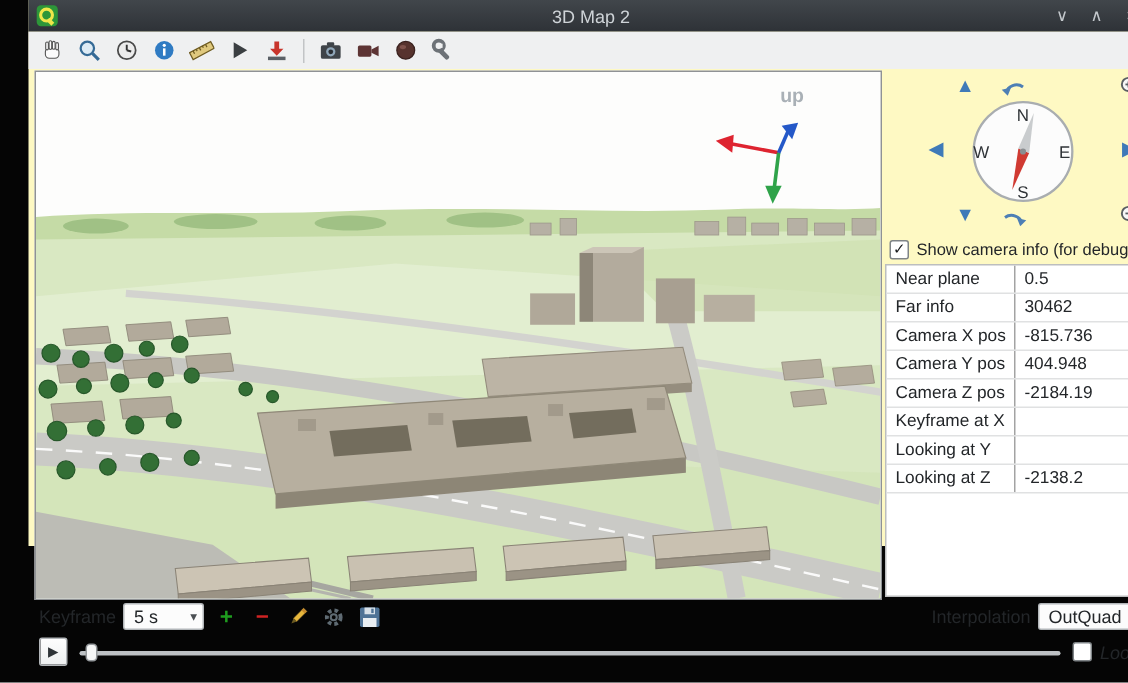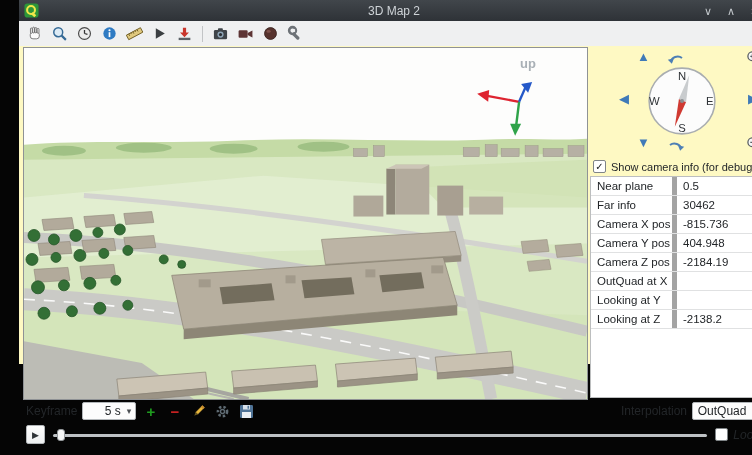--- a/index.html
+++ b/index.html
@@ -27,25 +27,25 @@
   .nav-curve{position:absolute;}
   .nav-undo{left:78px;top:5px}.nav-redo{left:78px;top:92px}
   .nav-zoom{position:absolute;}
   .nav-zoomin{left:157px;top:3px}.nav-zoomout{left:157px;top:89px}
   .compass{position:absolute;left:56px;top:17px;}
   .camera-info-row{display:flex;align-items:center;gap:5px;padding:3px 3px 0 4px;white-space:nowrap;}
   .cam-label{font-size:11px;color:#232629;}
   .checkbox{width:13px;height:13px;box-sizing:border-box;background:#fff;border:1px solid #7f8487;border-radius:2px;display:flex;align-items:center;justify-content:center;font-size:10px;color:#16181a;flex:0 0 auto;}
   .camera-table{position:absolute;left:1px;top:129px;right:3px;bottom:0;background:#fff;border:1px solid #bcbebf;overflow:hidden;}
   .trow{display:grid;grid-template-columns:86px 1fr;border-bottom:1px solid #e0e1e2;}
-  .tcell{height:18px;line-height:18px;padding:0 6px;font-size:11.5px;border-right:5px solid #a3a3a3;overflow:hidden;white-space:nowrap;}
+  .tcell{height:18px;line-height:18px;padding:0 6px;font-size:11.5px;border-right:1px solid #a3a3a3;overflow:hidden;white-space:nowrap;}
   .tcell.tvalue{border-right:none;}
   
   .keyframe-bar{position:absolute;left:0;top:400px;width:100%;height:22px;display:flex;align-items:center;gap:5px;padding:0 7px;box-sizing:border-box;}
-  .combo{background:#fcfcfc;border:1px solid #b2b6b9;border-radius:2px;height:18px;display:flex;align-items:center;justify-content:flex-end;padding:0 4px 0 6px;box-sizing:border-box;}
+  .combo{background:#fcfcfc;border:1px solid #b2b6b9;border-radius:2px;height:18px;display:flex;align-items:center;justify-content:space-between;padding:0 4px 0 6px;box-sizing:border-box;}
   .combo .arrow{font-size:9px;color:#4b4f53;margin-left:6px;}
   .kf-btn{width:19px;height:19px;display:flex;align-items:center;justify-content:center;}
   .plus{color:#1f9c1f;font-weight:bold;font-size:15px;line-height:15px;}
   .minus{color:#cf2323;font-weight:bold;font-size:15px;line-height:15px;}
   .spacer{flex:1;}
   
   .timeline-bar{position:absolute;left:0;top:424px;width:100%;height:21px;display:flex;align-items:center;gap:8px;padding:0 7px;box-sizing:border-box;}
   .play-btn{width:19px;height:19px;box-sizing:border-box;border:1px solid #b2b6b9;border-radius:2px;background:linear-gradient(#fdfdfd,#eef0f1);display:flex;align-items:center;justify-content:center;font-size:9px;color:#2e3337;}
   .slider{position:relative;flex:1;height:16px;}
   .slider .groove{position:absolute;left:0;right:0;top:7px;height:3px;background:#bdc1c4;border-radius:2px;}
@@ -335,21 +335,21 @@
       </div>
       <div class="trow">
         <div class="tcell tlabel">Camera Y pos</div>
         <div class="tcell tvalue">404.948</div>
       </div>
       <div class="trow">
         <div class="tcell tlabel">Camera Z pos</div>
         <div class="tcell tvalue">-2184.19</div>
       </div>
       <div class="trow">
-        <div class="tcell tlabel">OutQuad at X</div>
+        <div class="tcell tlabel">Keyframe at X</div>
       </div>
       <div class="trow">
         <div class="tcell tlabel">Looking at Y</div>
       </div>
       <div class="trow">
         <div class="tcell tlabel">Looking at Z</div>
         <div class="tcell tvalue">-2138.2</div>
       </div>
     </div>
   </div>

